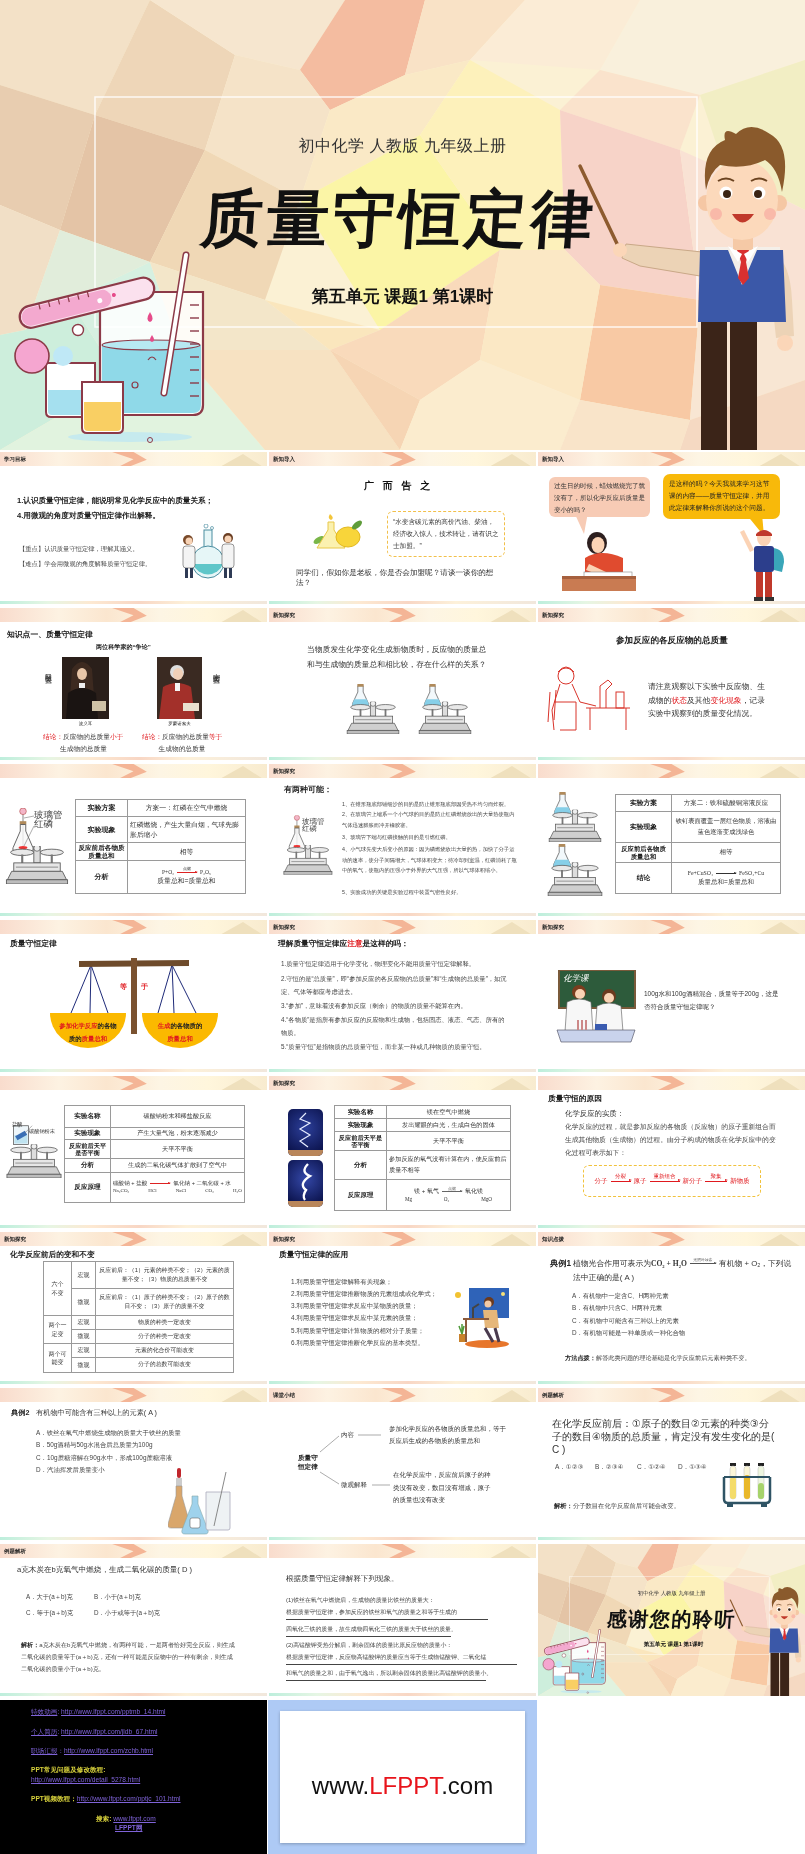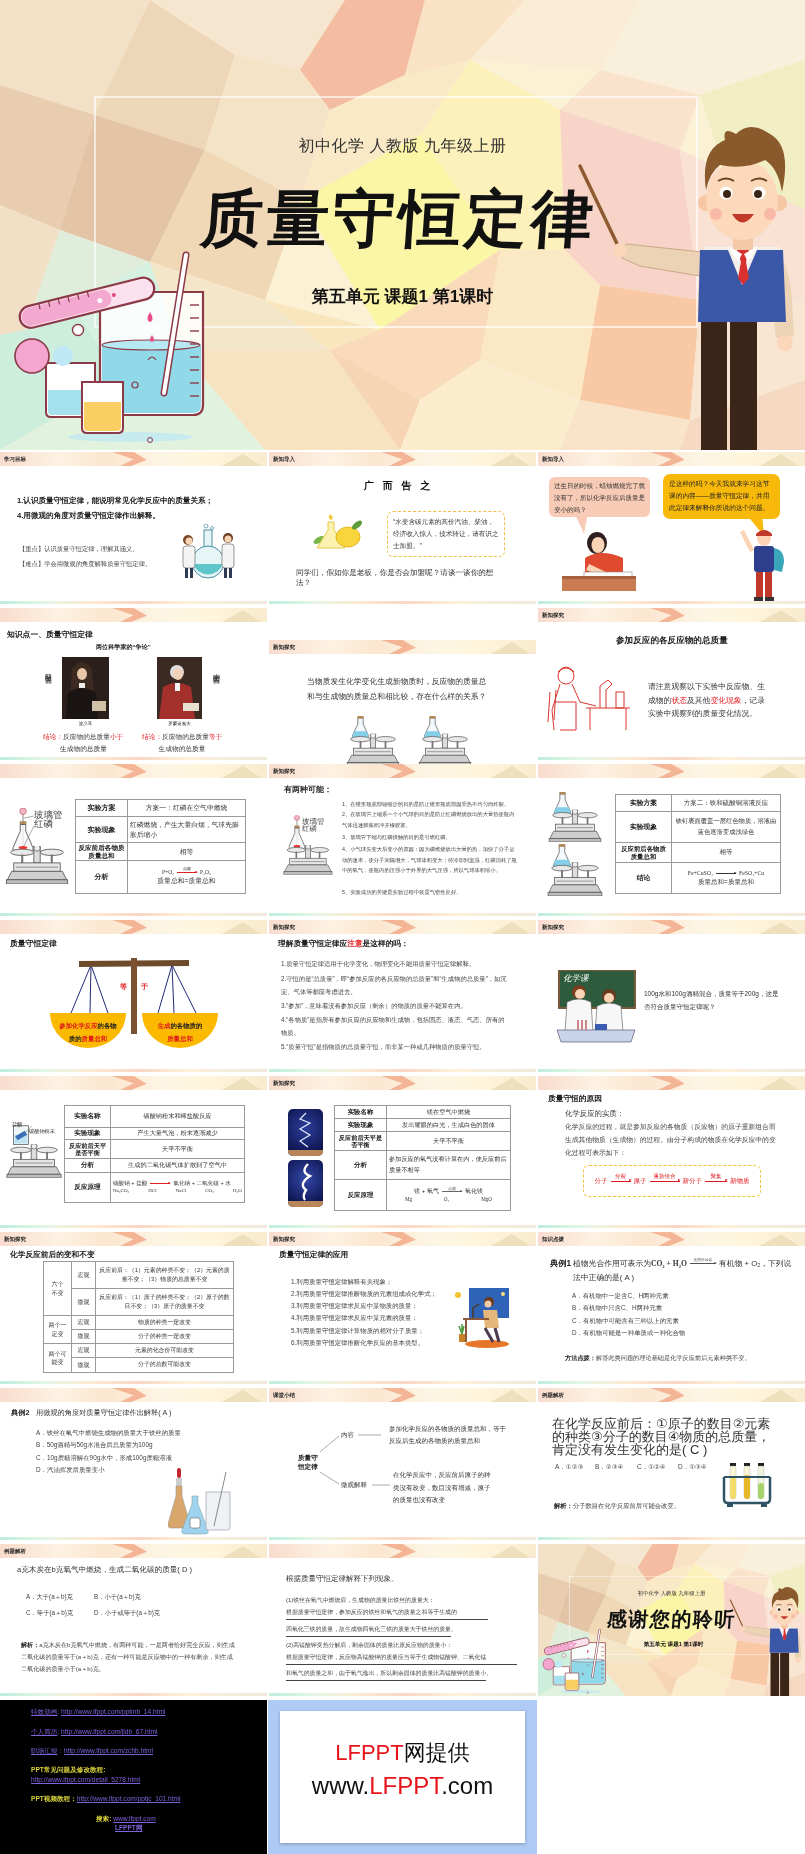--- a/index.html
+++ b/index.html
@@ -287,21 +287,21 @@
  <div class="abs vert" style="left:211px;top:60px;font-size:7px;color:#333">密闭装置</div>
  <div class="abs nw" style="left:62px;width:47px;top:113px;text-align:center;font-size:4.5px;color:#222">波义耳</div>
  <div class="abs nw" style="left:157px;width:45px;top:113px;text-align:center;font-size:4.5px;color:#222">罗蒙诺索夫</div>
  <div class="abs nw" style="left:43px;top:125px;font-size:6.7px;color:#333"><span class="red">结论：</span><span>反应物的总质量</span><span class="red">小于</span></div>
  <div class="abs nw" style="left:43px;width:81px;top:137px;text-align:center;font-size:6.7px;color:#333">生成物的总质量</div>
  <div class="abs nw" style="left:142px;top:125px;font-size:6.7px;color:#333"><span class="red">结论：</span><span>反应物的总质量</span><span class="red">等于</span></div>
  <div class="abs nw" style="left:142px;width:80px;top:137px;text-align:center;font-size:6.7px;color:#333">生成物的总质量</div>
  <div class="ftr"></div>
 </div>
 
-<div class="slide" style="left:269px;top:640px">
+<div class="slide" style="left:269px;top:608px">
  <div class="hdr">
       <span class="lbl">新知探究</span>
     </div>
  <div class="abs" style="left:38px;top:34px;width:186px;font-size:7.8px;line-height:15px;color:#333">当物质发生化学变化生成新物质时，反应物的质量总和与生成物的质量总和相比较，存在什么样的关系？</div>
  <svg class="abs" style="left:77px;top:76px" width="54" height="50" viewBox="0 0 60 56">
       <use href="#flk" x="6" y="0" width="20" height="26"></use>
       <use href="#bal" x="0" y="20" width="60" height="36"></use>
     </svg>
  <svg class="abs" style="left:149px;top:76px" width="54" height="50" viewBox="0 0 60 56">
       <use href="#flk" x="6" y="0" width="20" height="26"></use>
@@ -713,21 +713,21 @@
  <div class="abs nw" style="left:34px;top:72px;font-size:6.4px;color:#444">B．有机物中只含C、H两种元素</div>
  <div class="abs nw" style="left:34px;top:85px;font-size:6.4px;color:#444">C．有机物中可能含有三种以上的元素</div>
  <div class="abs nw" style="left:34px;top:97px;font-size:6.4px;color:#444">D．有机物可能是一种单质或一种化合物</div>
  <div class="abs nw" style="left:27px;top:122px;font-size:6.2px;color:#444"><span class="b" style="color:#222">方法点拨：</span><span>解答此类问题的理论基础是化学反应前后元素种类不变。</span></div>
  <div class="ftr"></div>
 </div>
 
 <div class="slide" style="left:0;top:1388px">
  <div class="hdr"></div>
  <div class="abs nw b" style="left:11px;top:20px;font-size:7.2px;color:#222">典例2</div>
- <div class="abs nw" style="left:36px;top:20px;font-size:7.2px;color:#333">用微观的角度对质量守恒定律作出解释( A )</div>
+ <div class="abs nw" style="left:36px;top:20px;font-size:7.2px;color:#333">有机物中可能含有三种以上的元素( A )</div>
  <div class="abs nw" style="left:36px;top:41px;font-size:6.4px;color:#444">A．铁丝在氧气中燃烧生成物的质量大于铁丝的质量</div>
  <div class="abs nw" style="left:36px;top:53px;font-size:6.4px;color:#444">B．50g酒精与50g水混合后总质量为100g</div>
  <div class="abs nw" style="left:36px;top:66px;font-size:6.4px;color:#444">C．10g蔗糖溶解在90g水中，形成100g蔗糖溶液</div>
  <div class="abs nw" style="left:36px;top:78px;font-size:6.4px;color:#444">D．汽油挥发后质量变小</div>
  <svg class="abs" style="left:168px;top:80px" width="70" height="70" viewBox="0 0 70 70">
   <rect x="9" y="0" width="4" height="10" rx="2" fill="#c0262c"></rect>
       <rect x="8" y="10" width="6" height="8" fill="#ccc"></rect>
   <path d="M8,18 H14 V28 L22,56 Q23,60 19,60 H3 Q-1,60 0,56 L8,28 Z" fill="#d9a66b" stroke="#999" stroke-width=".6"></path>
   <path d="M24,28 H30 V36 L40,62 Q41,66 37,66 H17 Q13,66 14,62 L24,36 Z" fill="#9fd2ec" stroke="#8aa" stroke-width=".6"></path>
   <rect x="22" y="50" width="10" height="10" rx="2" fill="#fff" stroke="#666" stroke-width=".6"></rect>
@@ -754,21 +754,21 @@
  <div class="abs" style="left:120px;top:35px;width:118px;font-size:6.5px;line-height:12px;color:#333">参加化学反应的各物质的质量总和，等于反应后生成的各物质的质量总和</div>
  <div class="abs nw" style="left:72px;top:93px;font-size:6.5px;color:#333">微观解释</div>
  <div class="abs" style="left:124px;top:81px;width:102px;font-size:6.5px;line-height:12.5px;color:#333">在化学反应中，反应前后原子的种类没有改变，数目没有增减，原子的质量也没有改变</div>
  <div class="ftr"></div>
 </div>
 
 <div class="slide" style="left:538px;top:1388px">
  <div class="hdr">
       <span class="lbl">例题解析</span>
     </div>
- <div class="abs" style="left:14px;top:29px;width:226px;font-size:13px;line-height:13px;color:#333">在化学反应前后：①原子的数目②元素的种类③分子的数目④物质的总质量，肯定没有发生变化的是( C )</div>
+ <div class="abs" style="left:14px;top:29px;width:226px;font-size:10px;line-height:13px;color:#333">在化学反应前后：①原子的数目②元素的种类③分子的数目④物质的总质量，肯定没有发生变化的是( C )</div>
  <div class="abs nw" style="left:17px;top:75px;font-size:6.5px;color:#444">A．①②③</div>
  <div class="abs nw" style="left:57px;top:75px;font-size:6.5px;color:#444">B．②③④</div>
  <div class="abs nw" style="left:99px;top:75px;font-size:6.5px;color:#444">C．①②④</div>
  <div class="abs nw" style="left:140px;top:75px;font-size:6.5px;color:#444">D．①③④</div>
  <svg class="abs" style="left:183px;top:73px" width="52" height="48" viewBox="0 0 52 48">
   <rect x="9" y="2" width="6" height="3" fill="#222"></rect>
       <rect x="23" y="2" width="6" height="3" fill="#222"></rect>
       <rect x="37" y="2" width="6" height="3" fill="#222"></rect>
   <rect x="9" y="5" width="6" height="33" rx="3" fill="#fbf6d8" stroke="#bbb" stroke-width=".5"></rect>
       <rect x="9" y="16" width="6" height="22" rx="3" fill="#f4dc6a"></rect>
@@ -827,16 +827,15 @@
  <div class="abs nw" style="left:31px;top:47px"><a class="plink serif">职场汇报</a><span class="plink" style="text-decoration:none">：</span><a class="plink">http://www.lfppt.com/zchb.html</a></div>
  <div class="abs nw pyel b" style="left:31px;top:66px">PPT常见问题及修改教程:</div>
  <a class="abs nw plink" style="left:31px;top:76px">http://www.lfppt.com/detail_5278.html</a>
  <div class="abs nw" style="left:31px;top:95px"><span class="pyel b">PPT视频教程：</span><a class="plink">http://www.lfppt.com/pptjc_101.html</a></div>
  <div class="abs nw" style="left:96px;top:115px"><span class="pyel b">搜索:</span> <a class="plink">www.lfppt.com</a></div>
  <a class="abs nw plink b" style="left:115px;top:124px">LFPPT网</a>
 </div>
 
 <div class="abs" style="left:268px;top:1700px;width:269px;height:154px;background:#aecaf5">
  <div class="abs" style="left:12px;top:11px;width:245px;height:132px;background:#fff;box-shadow:0 1px 3px rgba(0,0,0,.25)">
-  <div class="abs nw" style="left:0;width:245px;top:27px;text-align:center;font-size:22px;color:#111"><span style="color:#e8141b">LFPPT</span><span>网提供</span></div>
   <div class="abs nw" style="left:0;width:245px;top:61px;text-align:center;font-size:24px;color:#111"><span>www.</span><span style="color:#e8141b">LFPPT</span><span>.com</span></div>
  </div>
 </div>
 
 </body></html>

